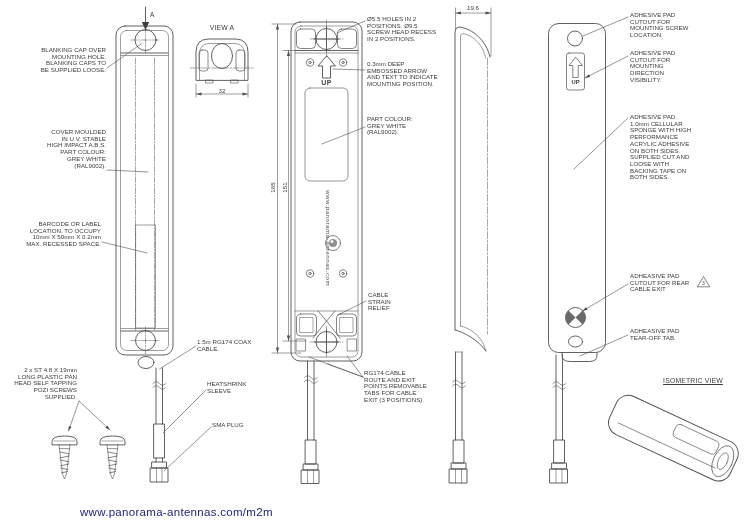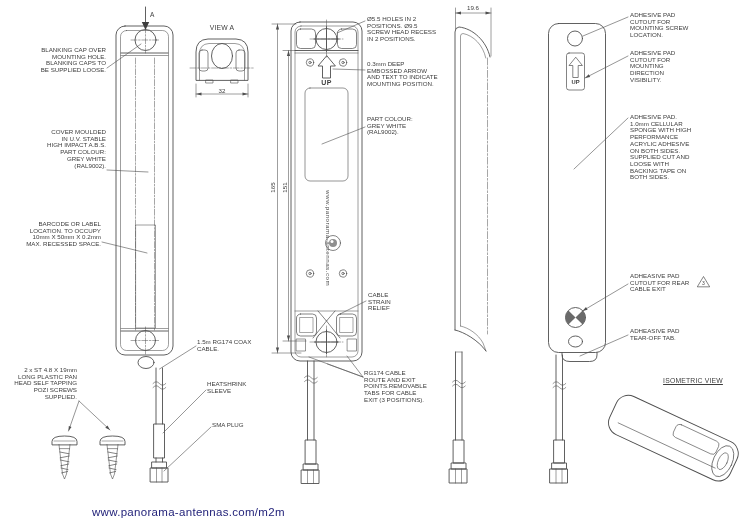--- a/index.html
+++ b/index.html
@@ -9,21 +9,21 @@
   .ann{position:absolute;font-size:6.2px;line-height:6.7px;color:#3d3d3d;
        white-space:pre-line;font-family:"Liberation Sans",sans-serif;}
   .ra{text-align:right;}
   .lbl{position:absolute;color:#3d3d3d;font-family:"Liberation Sans",sans-serif;}
   .ctr{text-align:center;}
   .rot-ccw{transform:rotate(-90deg);transform-origin:center center;}
   .u{text-decoration:underline;}
   #branding{position:absolute;left:331.5px;top:190px;width:100px;height:9px;
             font-size:6.2px;letter-spacing:.5px;color:#4a4a4a;
             transform:rotate(90deg);transform-origin:0 0;white-space:nowrap;}
-  #url-footer{position:absolute;left:80px;top:506px;font-size:11.5px;letter-spacing:.3px;color:#23237a;margin-left:12px;}
+  #url-footer{position:absolute;left:80px;top:506px;font-size:11.5px;letter-spacing:.3px;color:#23237a;}
 </style>
 </head>
 <body>
 
 <div id="page">
 
   <svg id="drawing" width="750" height="526" viewBox="0 0 750 526">
     <g stroke="#4f4f4f" fill="none" stroke-width="0.9" stroke-linecap="round" stroke-linejoin="round">
 
       <g>

